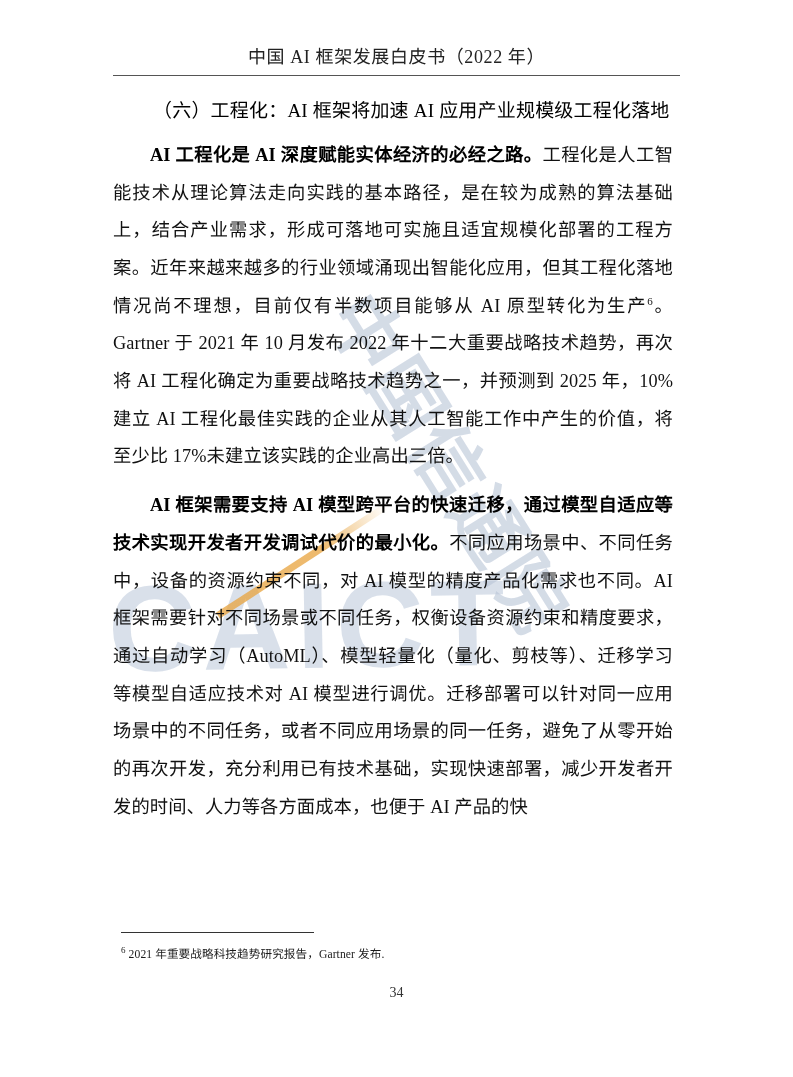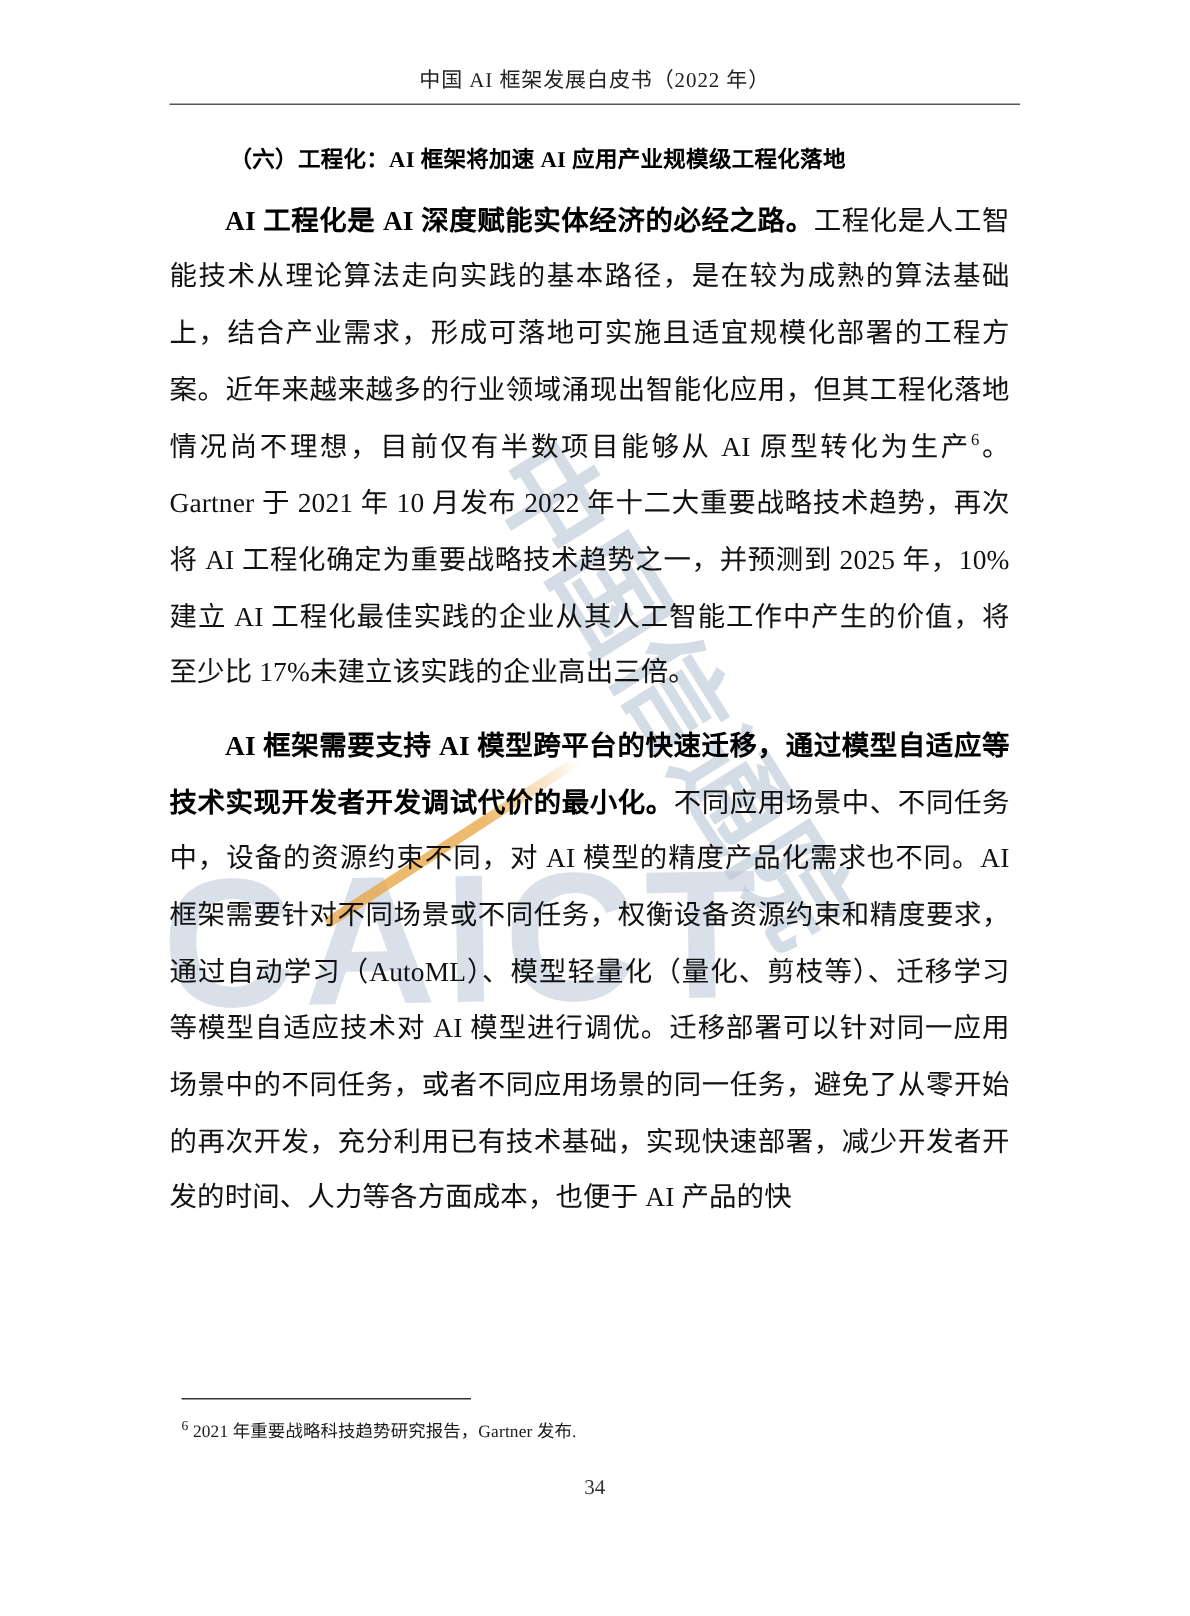--- a/index.html
+++ b/index.html
@@ -77,21 +77,21 @@
 
   
   .page-header {
     position: absolute;
     left: 113px;
     top: 44px;
     width: 567px;
   }
   .page-header .header-title {
     text-align: center;
-    font-size: 14px;
+    font-size: 18px;
     letter-spacing: .6px;
     color: #222;
     line-height: 1.5;
     white-space: nowrap;
   }
   .header-rule {
     margin-top: 4px;
     border: 0;
     border-top: 1.4px solid #555;
     height: 0;
@@ -100,22 +100,22 @@
   
   .body-block {
     position: absolute;
     left: 113px;
     top: 92px;
     width: 560px;
   }
 
   h2.section-heading {
     margin: 0 0 6px 0;
-    font-size: 15px;
-    font-weight: 700;
+    font-size: 19px;
+    font-weight: 400;
     line-height: 2.05;
     letter-spacing: .2px;
     text-indent: 40px;
     color: #000;
   }
 
   p.body-para {
     margin: 0;
     font-size: 18.3px;
     line-height: 2.06;

